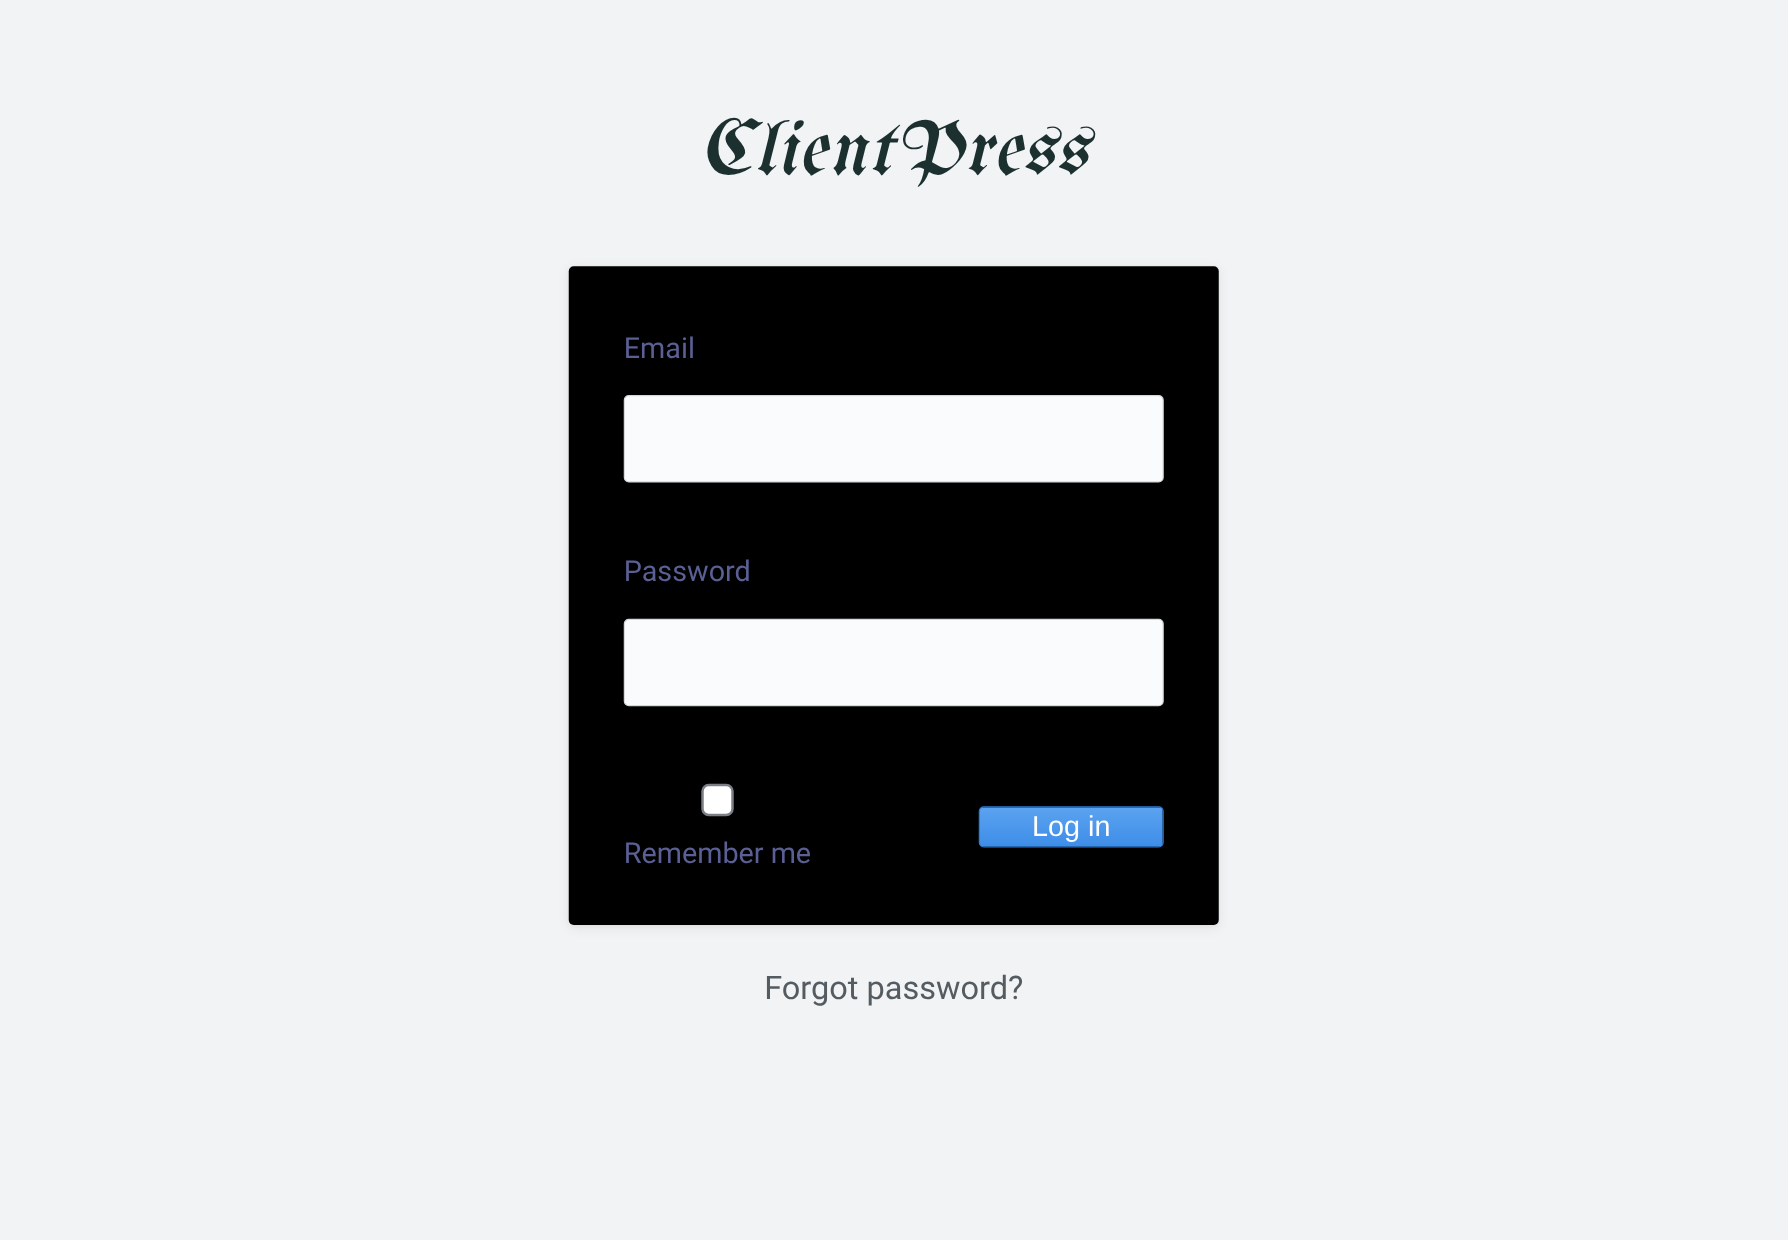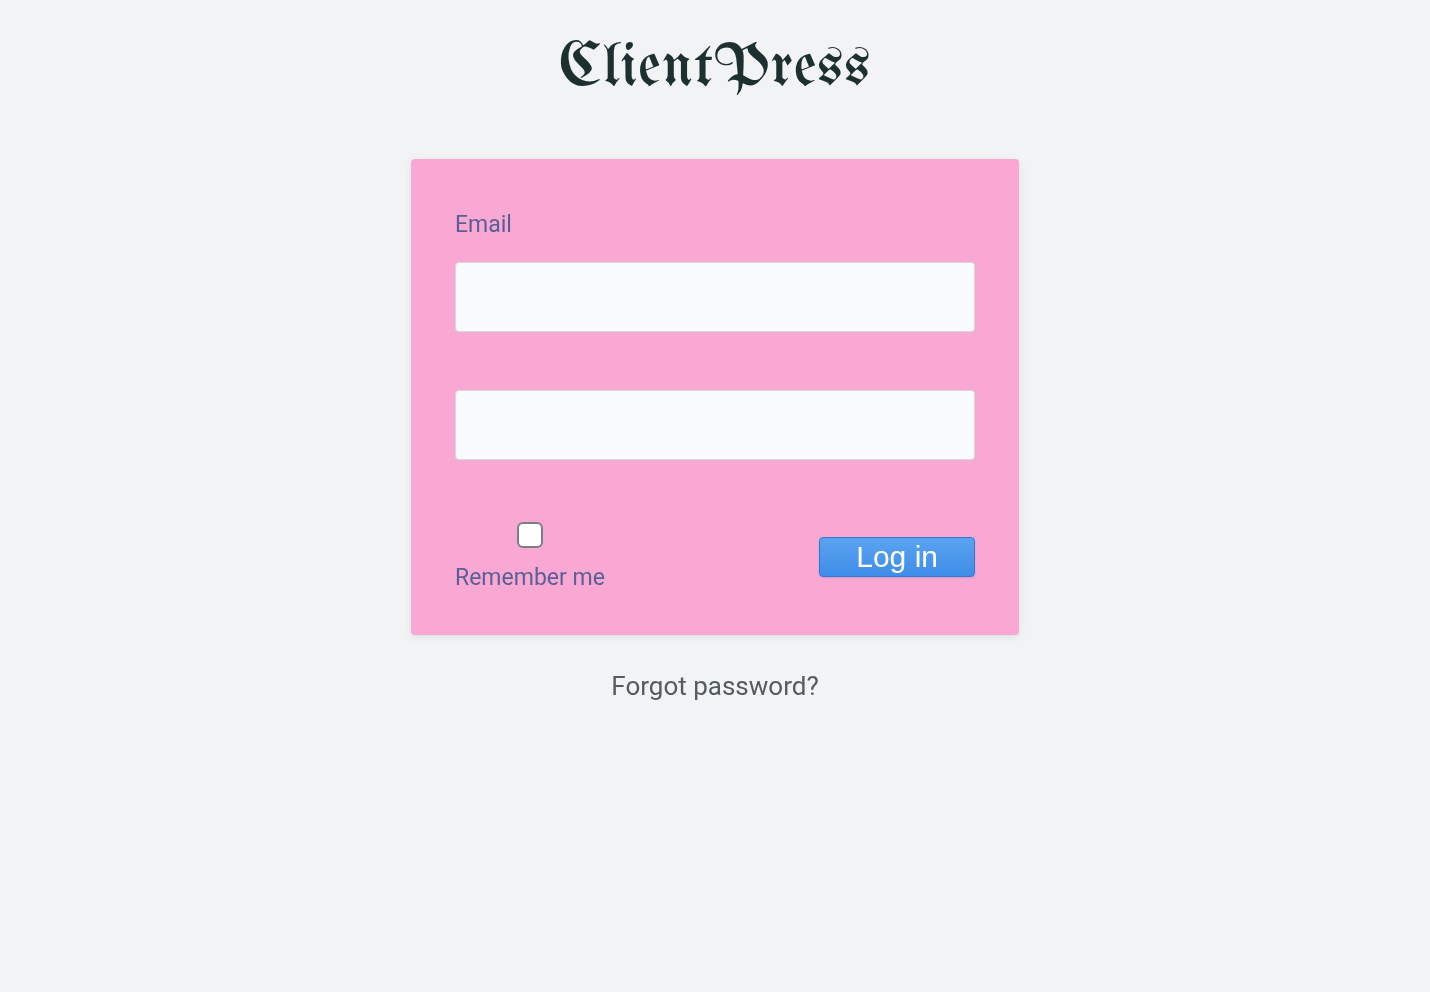--- a/index.html
+++ b/index.html
@@ -12,36 +12,37 @@
       width: 1430px;
       height: 992px;
       background-color: #f1f3f5;
       font-family: -apple-system, BlinkMacSystemFont, "Segoe UI", Roboto, Helvetica, Arial, sans-serif;
       display: flex;
       flex-direction: column;
       align-items: center;
     }
 
     .logo-wrapper {
-      margin-top: 36px;
+      margin-top: 90px;
       margin-bottom: 58px;
       text-align: center;
+      font-style: italic;
     }
 
     .logo-text {
       font-family: "Old English Text MT", "UnifrakturMaguntia", "Lucida Blackletter", serif;
       font-size: 62px;
       color: #1d3030;
       letter-spacing: 1px;
       font-weight: 400;
     }
 
     .login-card {
-      width: 608px;
-      background: #f9a8d4;
+      width: 520px;
+      background: #000000;
       border-radius: 4px;
       box-shadow: 0 2px 10px rgba(0,0,0,0.07), 0 1px 3px rgba(0,0,0,0.03);
       padding: 52px 44px 44px 44px;
     }
 
     .form-group {
       margin-bottom: 58px;
     }
 
     .form-group:last-of-type {
@@ -106,21 +107,21 @@
       font-size: 23px;
       color: #5a5f94;
       cursor: pointer;
       user-select: none;
     }
 
     .login-button {
       background: linear-gradient(to bottom, #5ba3f0, #3e8de8);
       border: 1px solid #2f7bd3;
       color: #ffffff;
-      font-size: 30px;
+      font-size: 23px;
       padding: 2px 36px;
       border-radius: 4px;
       cursor: pointer;
       min-width: 148px;
       box-shadow: 0 1px 2px rgba(0,0,0,0.12);
       margin-left: 15px;
     }
 
     .forgot-link-wrap {
       margin-top: 36px;
@@ -142,20 +143,21 @@
 </div>
 
 <div class="login-card">
 
   <div class="form-group">
     <label class="form-label">Email</label>
     <input type="text" class="form-input" value="" style="">
   </div>
 
   <div class="form-group">
+    <label class="form-label">Password</label>
     <input type="password" class="form-input" value="" style="">
   </div>
 
   <div class="card-footer">
     <div class="remember-wrap">
       <input type="checkbox" class="remember-checkbox" id="remember" style="">
       <label for="remember" class="remember-label">Remember me</label>
     </div>
     <button class="login-button">Log in</button>
   </div>

